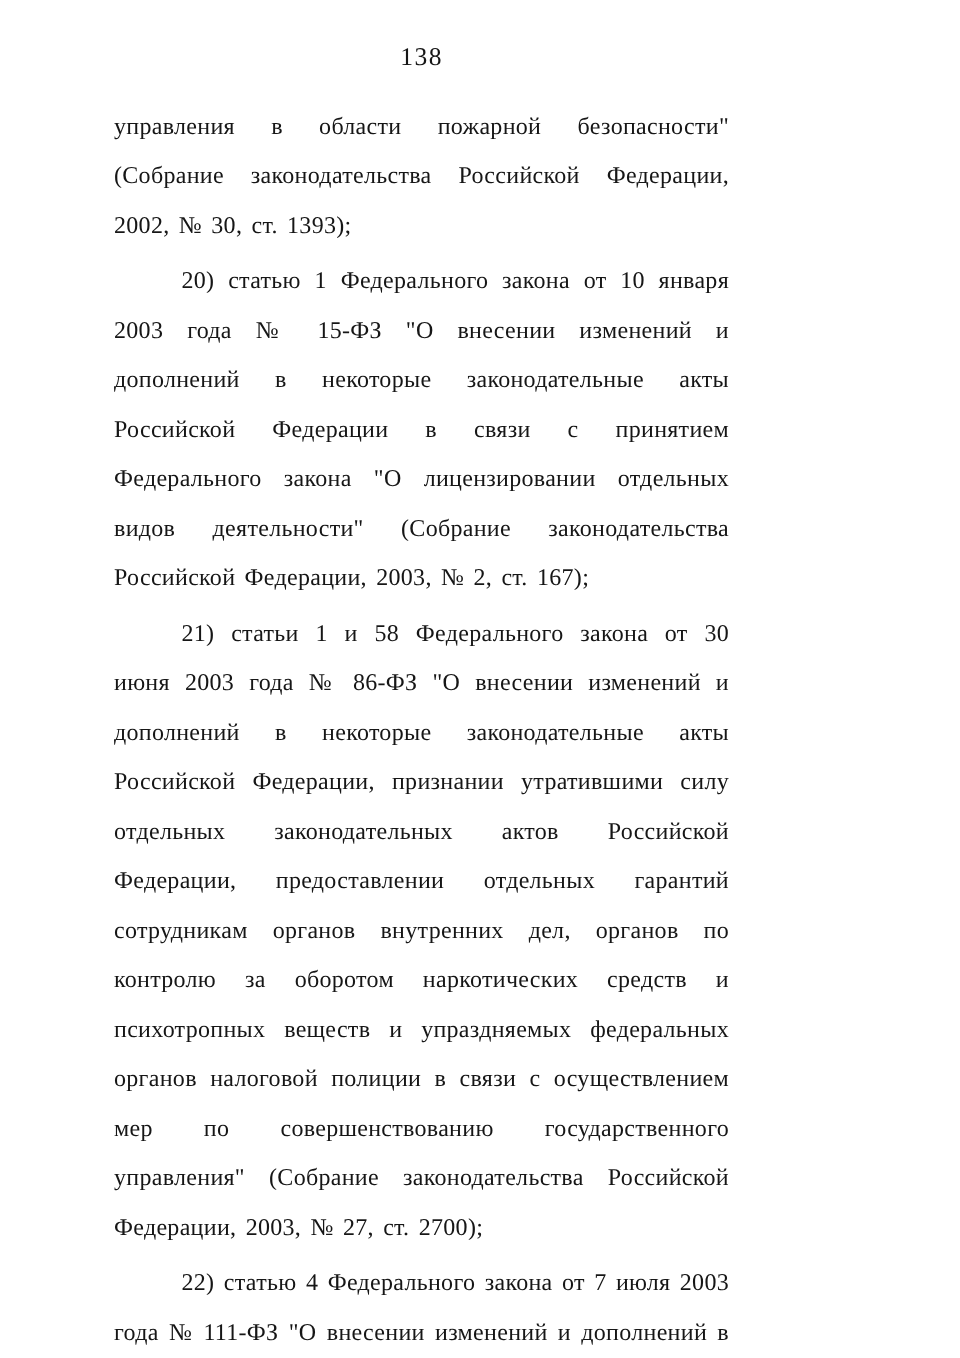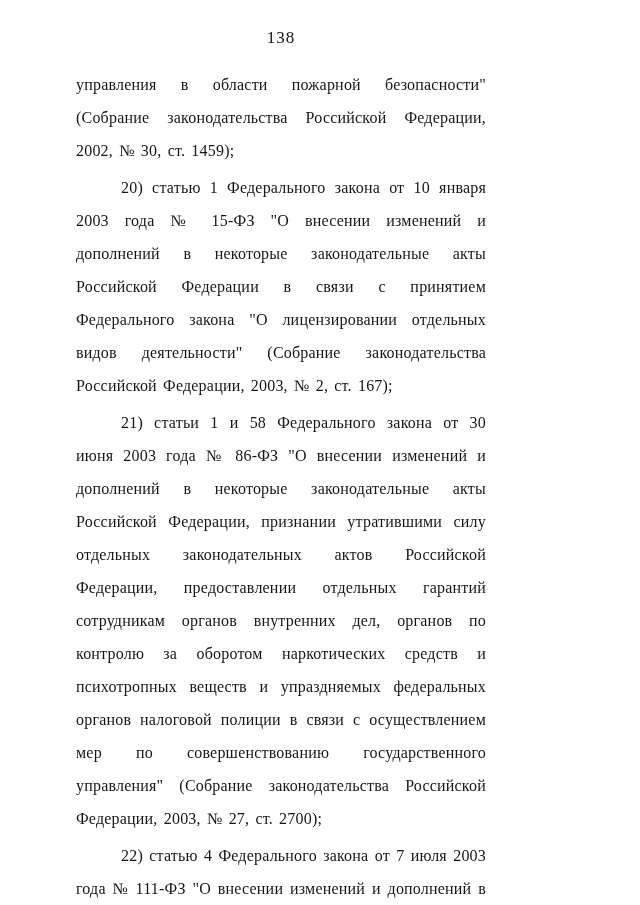--- a/index.html
+++ b/index.html
@@ -39,18 +39,18 @@
     text-indent: 45px;
   }
   
 </style>
 </head>
 <body>
 
 <div class="page">
   <div class="page-number">138</div>
   <div class="document-body" id="content">
-      <p class="para">управления в области пожарной безопасности" (Собрание законодательства Российской Федерации, 2002, № 30, ст. 1459);</p>
+      <p class="para">управления в области пожарной безопасности" (Собрание законодательства Российской Федерации, 2002, № 30, ст. 1393);</p>
       <p class="para indent">20) статью 1 Федерального закона от 10 января 2003 года № 15-ФЗ "О внесении изменений и дополнений в некоторые законодательные акты Российской Федерации в связи с принятием Федерального закона "О лицензировании отдельных видов деятельности" (Собрание законодательства Российской Федерации, 2003, № 2, ст. 167);</p>
       <p class="para indent">21) статьи 1 и 58 Федерального закона от 30 июня 2003 года № 86-ФЗ "О внесении изменений и дополнений в некоторые законодательные акты Российской Федерации, признании утратившими силу отдельных законодательных актов Российской Федерации, предоставлении отдельных гарантий сотрудникам органов внутренних дел, органов по контролю за оборотом наркотических средств и психотропных веществ и упраздняемых федеральных органов налоговой полиции в связи с осуществлением мер по совершенствованию государственного управления" (Собрание законодательства Российской Федерации, 2003, № 27, ст. 2700);</p>
       <p class="para indent">22) статью 4 Федерального закона от 7 июля 2003 года № 111-ФЗ "О внесении изменений и дополнений в Федеральный закон "Об основах системы профилактики безнадзорности и правонарушений несовершеннолетних" и другие законодательные акты Российской</p>
     </div>
 </div>
 
 </body></html>

